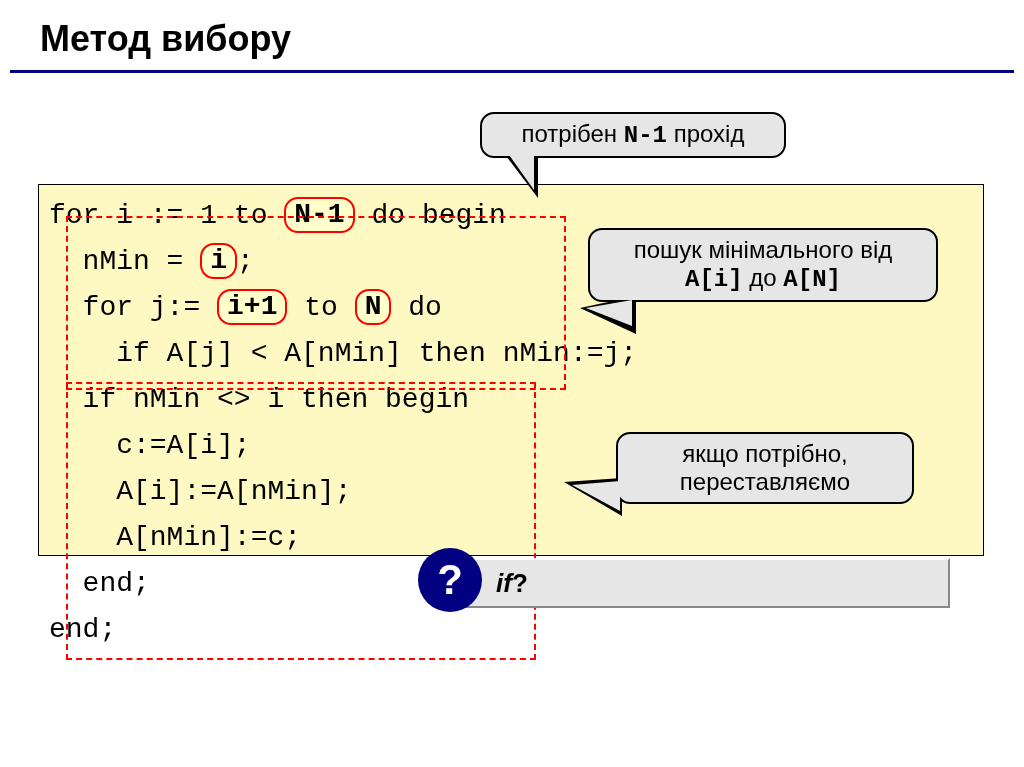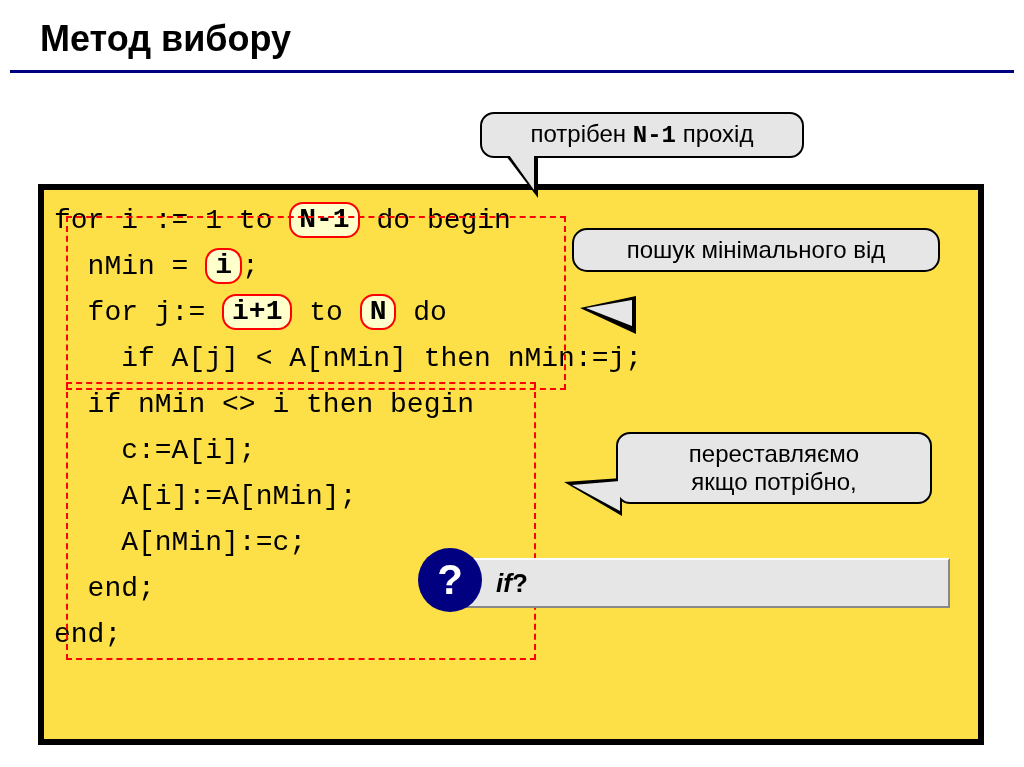--- a/index.html
+++ b/index.html
@@ -26,23 +26,23 @@
     background: #000080;
     margin: 0 10px;
   }
 
   
   .code-box {
     position: absolute;
     left: 38px;
     top: 184px;
     width: 946px;
-    height: 561px;
-    background: #fde047;
-    border: 6px solid #000000;
+    height: 372px;
+    background: #fef9c3;
+    border: 1px solid #000000;
     box-sizing: border-box;
   }
   .code {
     font-family: "Courier New", Courier, monospace;
     font-size: 28px;
     line-height: 46px;
     white-space: pre;
     color: #000;
     padding: 8px 0 0 10px;
   }
@@ -73,21 +73,21 @@
   .callout {
     position: absolute;
     background: #E6E6E6;
     border: 2px solid #000;
     border-radius: 14px;
     font-family: Arial, Helvetica, sans-serif;
     font-size: 24px;
     line-height: 28px;
     color: #000;
     text-align: center;
-    padding: 6px 17px;
+    padding: 6px 8px;
     z-index: 3;
   }
   .callout .mono {
     font-family: "Courier New", Courier, monospace;
     font-weight: 700;
   }
   .tail {
     position: absolute;
     width: 0;
     height: 0;
@@ -102,21 +102,21 @@
     border-top: 50px solid #000;
   }
   .t-top-inner {
     left: 504px; top: 148px;
     border-left: 30px solid transparent;
     border-right: 0 solid transparent;
     border-top: 42px solid #E6E6E6;
     z-index: 4;
   }
   
-  .c-r1    { left: 572px; top: 228px; width: 330px; border-radius: 15px; }
+  .c-r1    { left: 588px; top: 228px; width: 330px; }
   .t-r1-outer {
     left: 580px; top: 296px;
     border-top: 12px solid transparent;
     border-bottom: 26px solid transparent;
     border-right: 56px solid #000;
   }
   .t-r1-inner {
     left: 586px; top: 300px;
     border-top: 8px solid transparent;
     border-bottom: 18px solid transparent;
@@ -206,27 +206,30 @@
   <div class="tail t-top-outer"></div>
   <div class="tail t-top-inner"></div>
   <div class="callout c-top">
     <span>потрібен </span><span class="mono">N-1</span><span> прохід</span>
   </div>
 
   <div class="tail t-r1-outer"></div>
   <div class="tail t-r1-inner"></div>
   <div class="callout c-r1">
     <div>пошук мінімального від</div>
+    <div>
+      <span class="mono">A[i]</span><span> до </span><span class="mono">A[N]</span>
+    </div>
   </div>
 
   <div class="tail t-r2-outer"></div>
   <div class="tail t-r2-inner"></div>
   <div class="callout c-r2">
+    <div>якщо потрібно,</div>
     <div>переставляємо</div>
-    <div>якщо потрібно,</div>
   </div>
 
   <div class="q-bar">
       <span class="mono">if</span>
       <span>?</span>
   </div>
   <div class="q-badge">?</div>
 
 </div>
 

